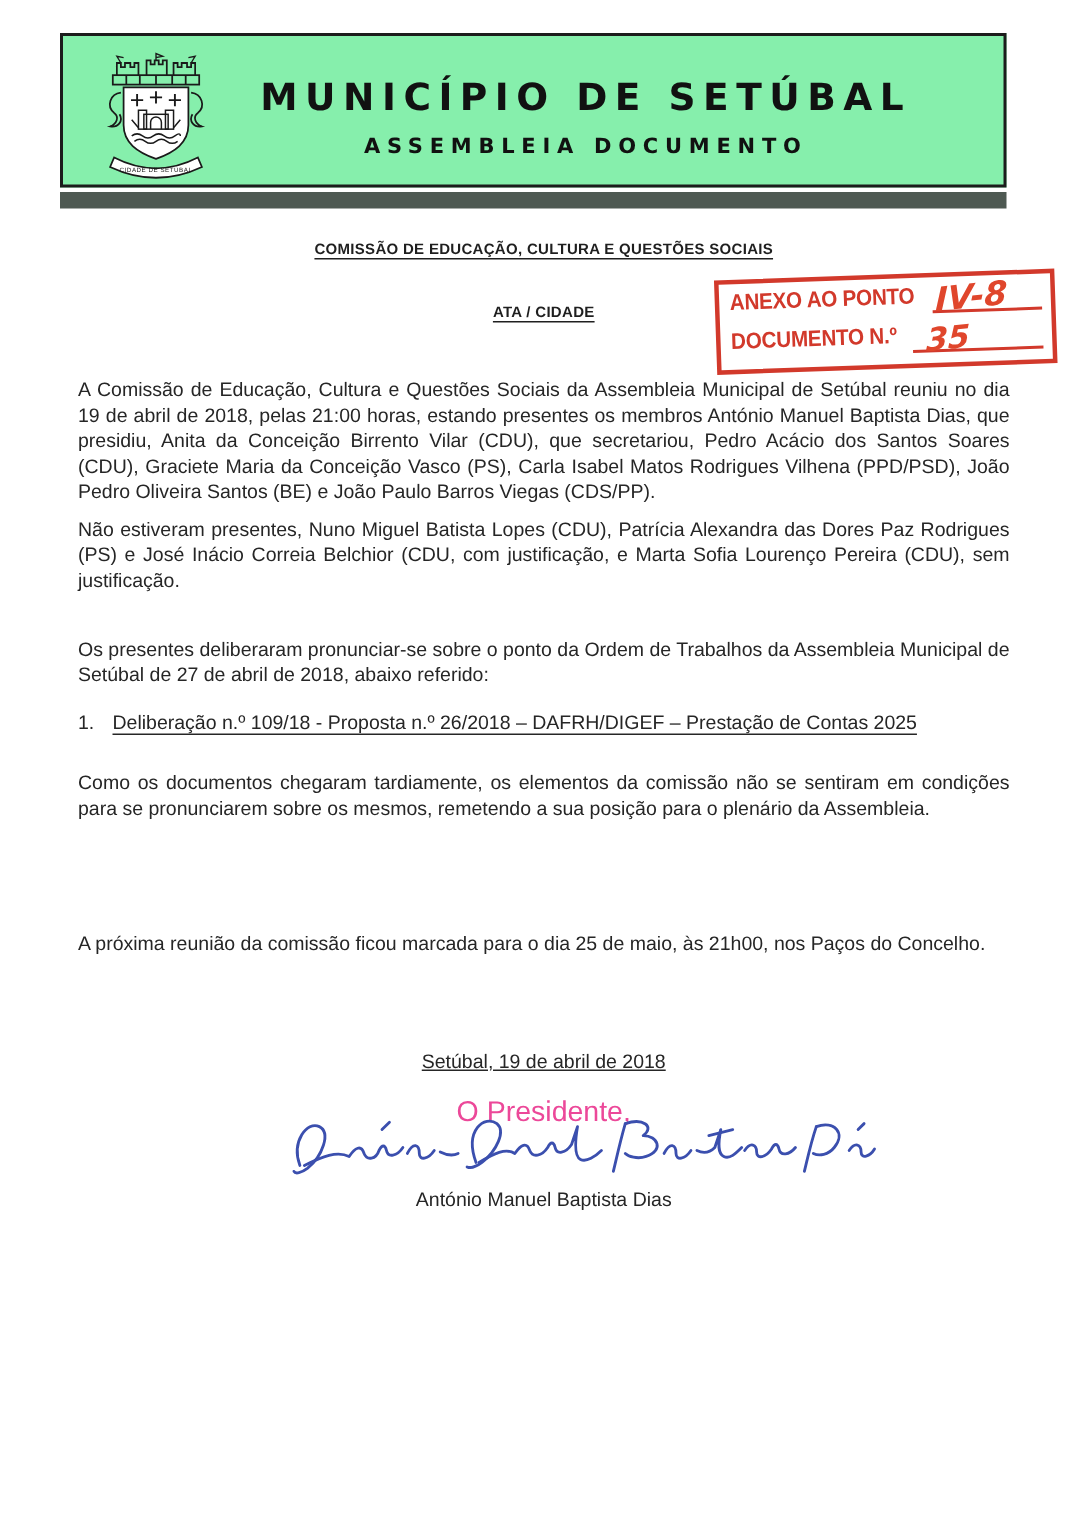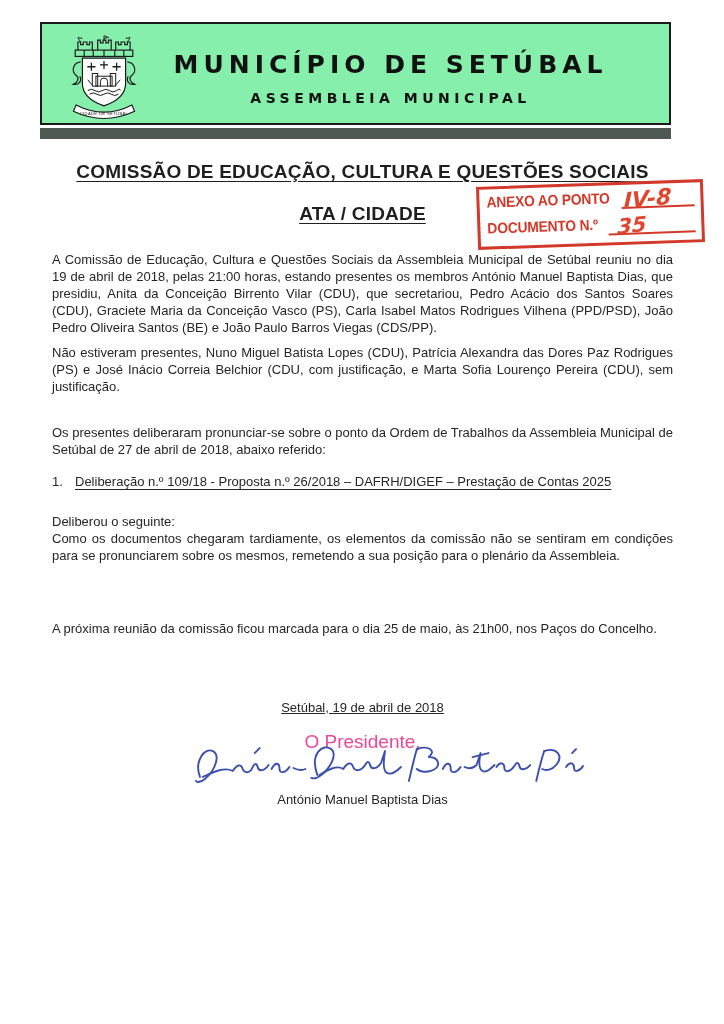--- a/index.html
+++ b/index.html
@@ -26,21 +26,21 @@
     font-family:"DejaVu Sans", sans-serif; color:#111;
   }
   .header-bar {
     position:absolute; left:40px; top:128px; width:631px; height:11px;
     background:#4e5952;
   }
 
   
   .doc-heading {
     position:absolute; left:52px; width:621px; text-align:center; font-weight:bold;
-    font-size:19px; text-decoration:underline; text-underline-offset:3px;
+    font-size:10px; text-decoration:underline; text-underline-offset:3px;
     letter-spacing:.2px; color:#1f1f1f;
   }
   .h-committee { top:161px; }
   .h-atatype  { top:203px; }
 
   
   .stamp {
     position:absolute; left:477px; top:183px; width:227px; height:63px;
     border:3px solid #d2392b; transform:rotate(-2deg); background:rgba(255,255,255,.6);
     display:flex; flex-direction:column; justify-content:space-between;
@@ -125,21 +125,21 @@
       <g stroke-width="1.1">
         <path d="M22,64 q4,-3 8,0 t8,0 t8,0 t8,0 t4,0"></path>
         <path d="M24,68 q4,-3 8,0 t8,0 t8,0 t8,0"></path>
       </g>
 
       <path d="M9,80 q31,16 62,0 l3,7 q-34,16 -68,0 z" fill="#fff"></path>
       <text x="40" y="91" text-anchor="middle" font-size="4.6" letter-spacing="0.4" fill="#1a1a1a" stroke="none" font-family="Liberation Sans, sans-serif">CIDADE DE SETÚBAL</text>
     </svg>
     <div class="header-titles">
       <div class="header-title">MUNICÍPIO DE SETÚBAL</div>
-      <div class="header-subtitle">ASSEMBLEIA MUNICIPAL</div>
+      <div class="header-subtitle">ASSEMBLEIA DOCUMENTO</div>
     </div>
   </div>
   <div class="header-bar"></div>
 
   <div class="doc-heading h-committee">COMISSÃO DE EDUCAÇÃO, CULTURA E QUESTÕES SOCIAIS</div>
   <div class="doc-heading h-atatype">ATA / CIDADE</div>
 
   <div class="stamp">
     <div class="stamp-row">
       <span class="stamp-label">ANEXO AO PONTO</span>
@@ -158,21 +158,20 @@
   <div class="block p1">A Comissão de Educação, Cultura e Questões Sociais da Assembleia Municipal de Setúbal reuniu no dia 19 de abril de 2018, pelas 21:00 horas, estando presentes os membros António Manuel Baptista Dias, que presidiu, Anita da Conceição Birrento Vilar (CDU), que secretariou, Pedro Acácio dos Santos Soares (CDU), Graciete Maria da Conceição Vasco (PS), Carla Isabel Matos Rodrigues Vilhena (PPD/PSD), João Pedro Oliveira Santos (BE) e João Paulo Barros Viegas (CDS/PP).</div>
   <div class="block p2">Não estiveram presentes, Nuno Miguel Batista Lopes (CDU), Patrícia Alexandra das Dores Paz Rodrigues (PS) e José Inácio Correia Belchior (CDU, com justificação, e Marta Sofia Lourenço Pereira (CDU), sem justificação.</div>
   <div class="block p3">Os presentes deliberaram pronunciar-se sobre o ponto da Ordem de Trabalhos da Assembleia Municipal de Setúbal de 27 de abril de 2018, abaixo referido:</div>
 
   <div class="block list-item">
     <span class="li-num">1.</span>
     <span class="li-text">Deliberação n.º 109/18 - Proposta n.º 26/2018 – DAFRH/DIGEF – Prestação de Contas 2025</span>
   </div>
 
   <div class="block p4">
-    <div>Deliberou o seguinte:</div>
     <div>Como os documentos chegaram tardiamente, os elementos da comissão não se sentiram em condições para se pronunciarem sobre os mesmos, remetendo a sua posição para o plenário da Assembleia.</div>
   </div>
 
   <div class="block p5">A próxima reunião da comissão ficou marcada para o dia 25 de maio, às 21h00, nos Paços do Concelho.</div>
   <div class="block dateline">Setúbal, 19 de abril de 2018</div>
 
   <div class="sig-role">O Presidente,</div>
   <svg class="sig-svg" viewBox="0 0 400 50" fill="none" stroke="#3b4fae" stroke-width="1.9" stroke-linecap="round" stroke-linejoin="round">
     <path d="M12,36 C6,20 17,6 25,10 C33,14 27,30 17,38 C13,41 9,42 8,40"></path>
     <path d="M15,36 C27,30 37,26 45,30 C49,24 53,22 55,28 C57,33 63,32 65,26 C67,22 69,22 70,26 C71,31 77,30 81,24"></path>

